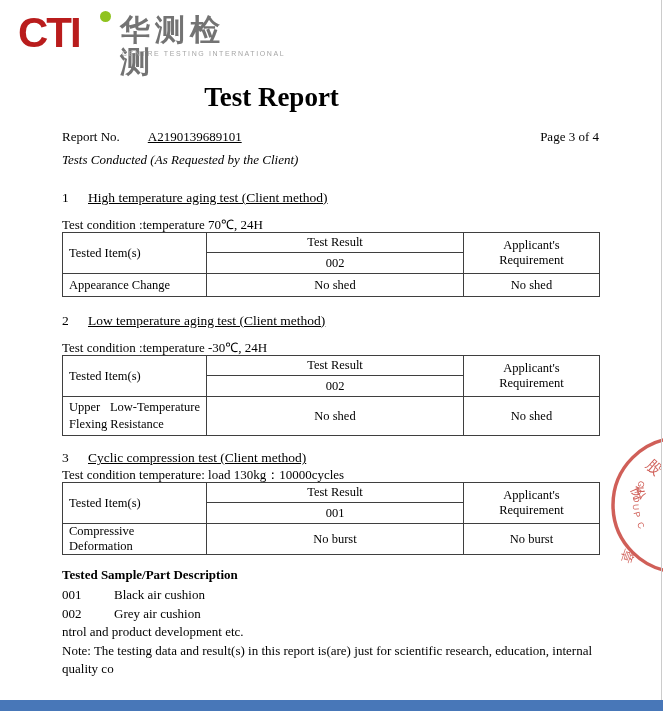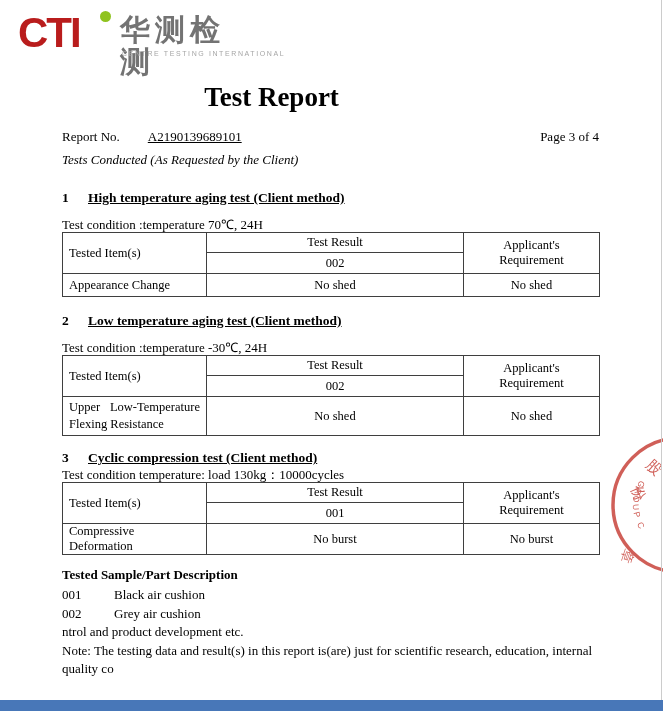--- a/index.html
+++ b/index.html
@@ -34,21 +34,21 @@
 
   
   .doc-title { top:82px; left:0; width:543px; text-align:center;
     font-size:27px; font-weight:bold; }
   .report-line { top:129px; left:62px; width:537px; font-size:13px; }
   .report-no { margin-left:28px;text-decoration:underline; }
   .page-label { position:absolute; right:0; top:0; }
   .tests-conducted { top:152px; left:62px; font-size:13px;font-style:italic; }
 
   
-  .section-heading { left:62px; font-size:13.5px; font-weight:bold; }
+  .section-heading { left:62px; font-size:13.5px; font-weight:normal; }
   .sec-num { display:inline-block; width:26px; }
   .sec-title { text-decoration:underline; }
   .condition { left:62px; font-size:13px; }
 
   table.rtable { border-collapse:collapse; table-layout:fixed; width:537px;border-radius:19px; }
   table.rtable td {
     border:1px solid #3f3f3f; font-size:12.5px; padding:0 6px;
     overflow:hidden;
   }
   col.c1 { width:144px; } col.c2 { width:257px; } col.c3 { width:136px; }

